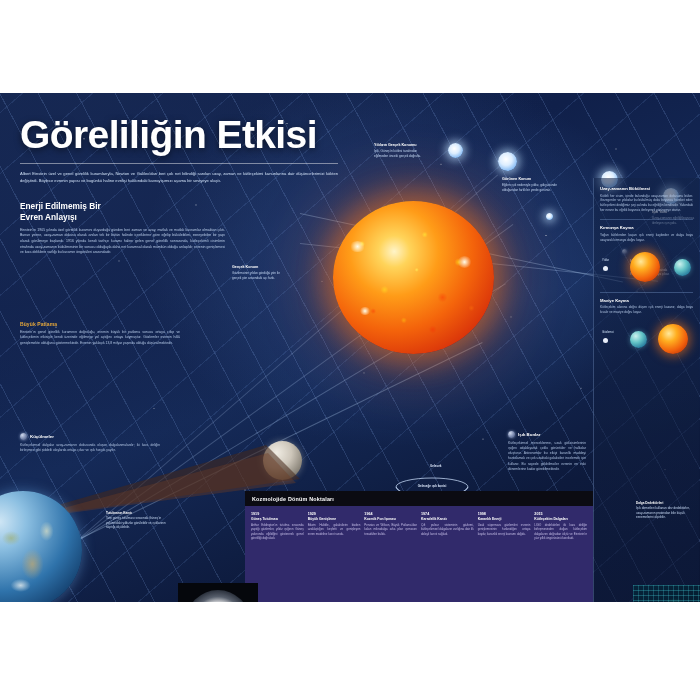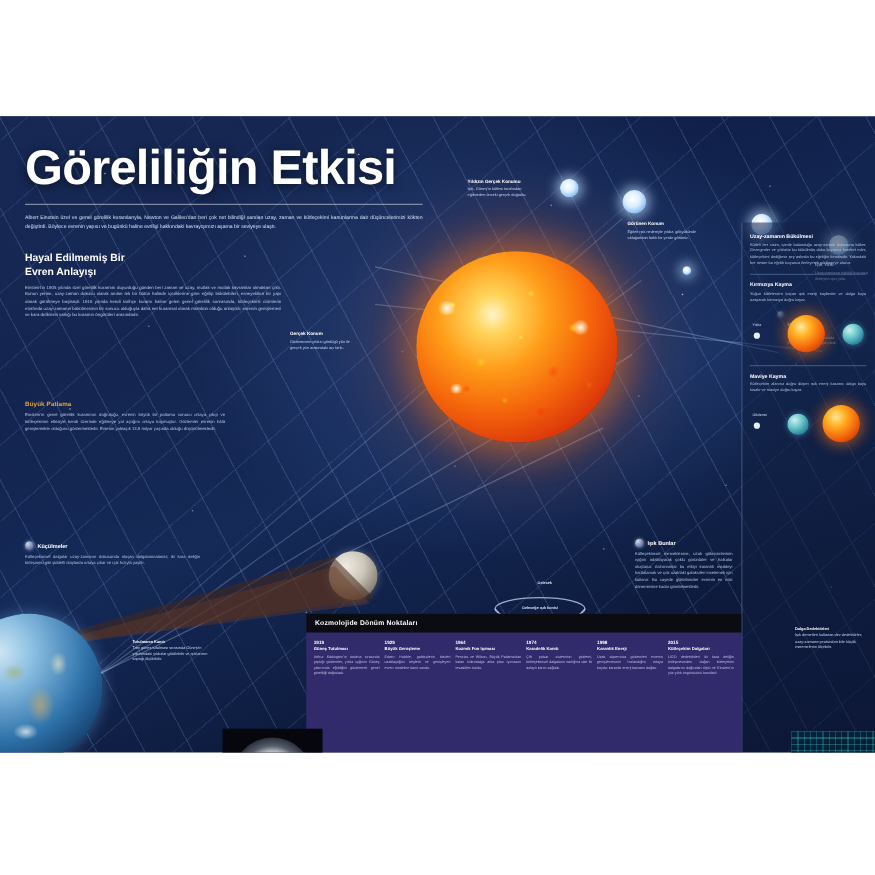--- a/index.html
+++ b/index.html
@@ -178,21 +178,21 @@
     <div class="ray" style="left:60px;top:458px;width:520px;transform:rotate(-31deg);opacity:.45"></div>
     <div class="ray" style="left:60px;top:460px;width:560px;transform:rotate(-36deg);opacity:.4"></div>
     <div class="ray" style="left:60px;top:462px;width:580px;transform:rotate(-41deg);opacity:.35"></div>
     <div class="ray" style="left:300px;top:120px;width:330px;transform:rotate(12deg);opacity:.5"></div>
     <div class="ray" style="left:300px;top:150px;width:360px;transform:rotate(6deg);opacity:.45"></div>
 
     <div id="head">
       <div id="title">Göreliliğin Etkisi</div>
       <div id="rule"></div>
       <div id="intro">Albert Einstein üzel ve genel görelilik kuramlarıyla, Newton ve Galileo'dan beri çok net bilindiği sanılan uzay, zaman ve kütleçekimi kanunlarına dair düşüncelerimizi kökten değiştirdi. Böylece evrenin yapısı ve bugünkü haline evrilişi hakkındaki kavrayışımızı aşama bir seviyeye ulaştı.</div>
-      <div class="sub-h" style="white-space:pre-line">Hayal Edilmemiş Bir
+      <div class="sub-h" style="white-space:pre-line">Enerji Edilmemiş Bir
 Evren Anlayışı</div>
       <div id="sub-body">Einstein'ın 1905 yılında özel görelilik kuramını duyurduğu günden beri zaman ve uzay, mutlak ve mutlak kavramlar olmaktan çıktı. Bunun yerine, uzay-zaman dokusu olarak anılan tek bir bütün halinde içeriklerine göre eğrilip bükülebilen, esneyebilen bir yapı olarak görülmeye başlandı. 1916 yılında kendi tarihçe kuramı haline gelen genel görelilik sonrasında, kütleçekimli cisimlerin etrafında uzay-zamanın bükülmesinin bir sonucu olduğuyla daha net kuramsal olarak mümkün olduğu anlaşıldı; evrenin genişlemesi ve kara deliklerin varlığı bu kuramın öngörüleri arasındadır.</div>
     </div>
 
     <div id="bigbang">
       <div class="gold-h">Büyük Patlama</div>
       <div class="bd">Einstein'ın genel görelilik kuramının doğruluğu, evrenin büyük bir patlama sonucu ortaya çıkıp ve kütleçekimin etkisiyle kendi üzerinde eğilmeye yol açtığını ortaya koymuştur. Gözlemler evrenin hâlâ genişlemekte olduğunu göstermektedir. Evrenin yaklaşık 13,8 milyar yaşında olduğu düşünülmektedir.</div>
     </div>
 
     <div class="bullet" style="left:20px;top:340px;width:140px;">

